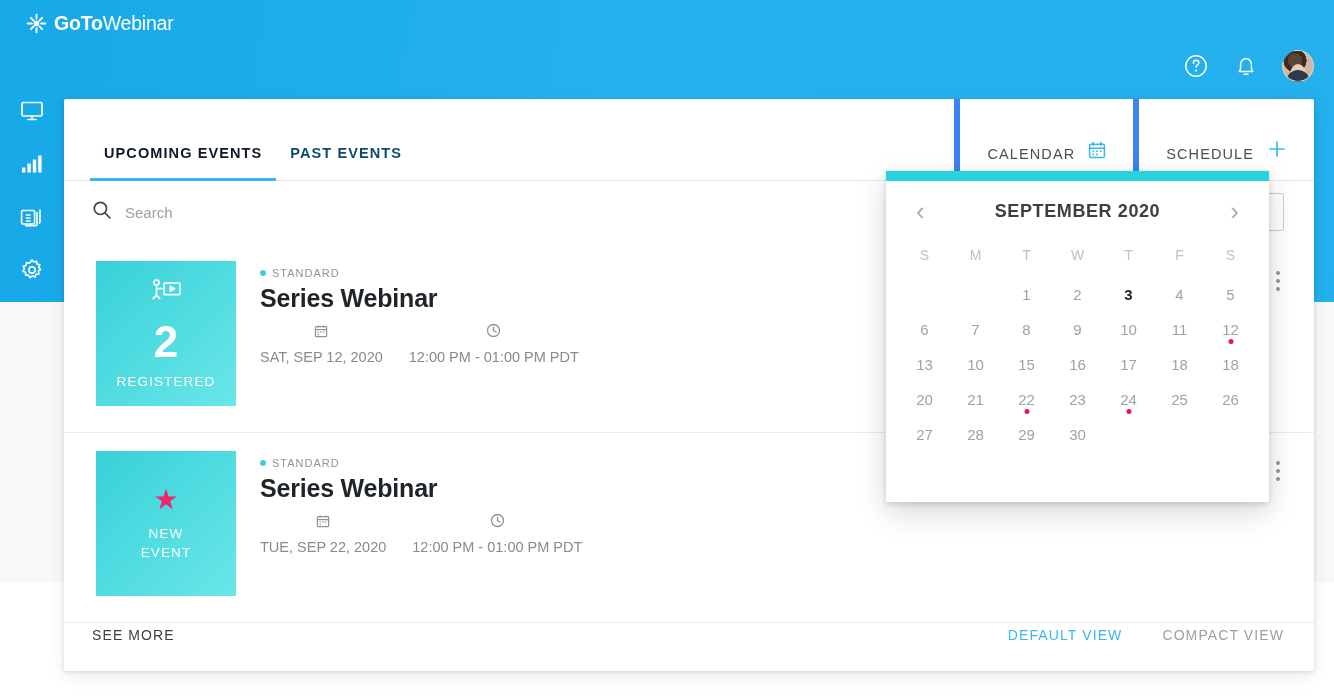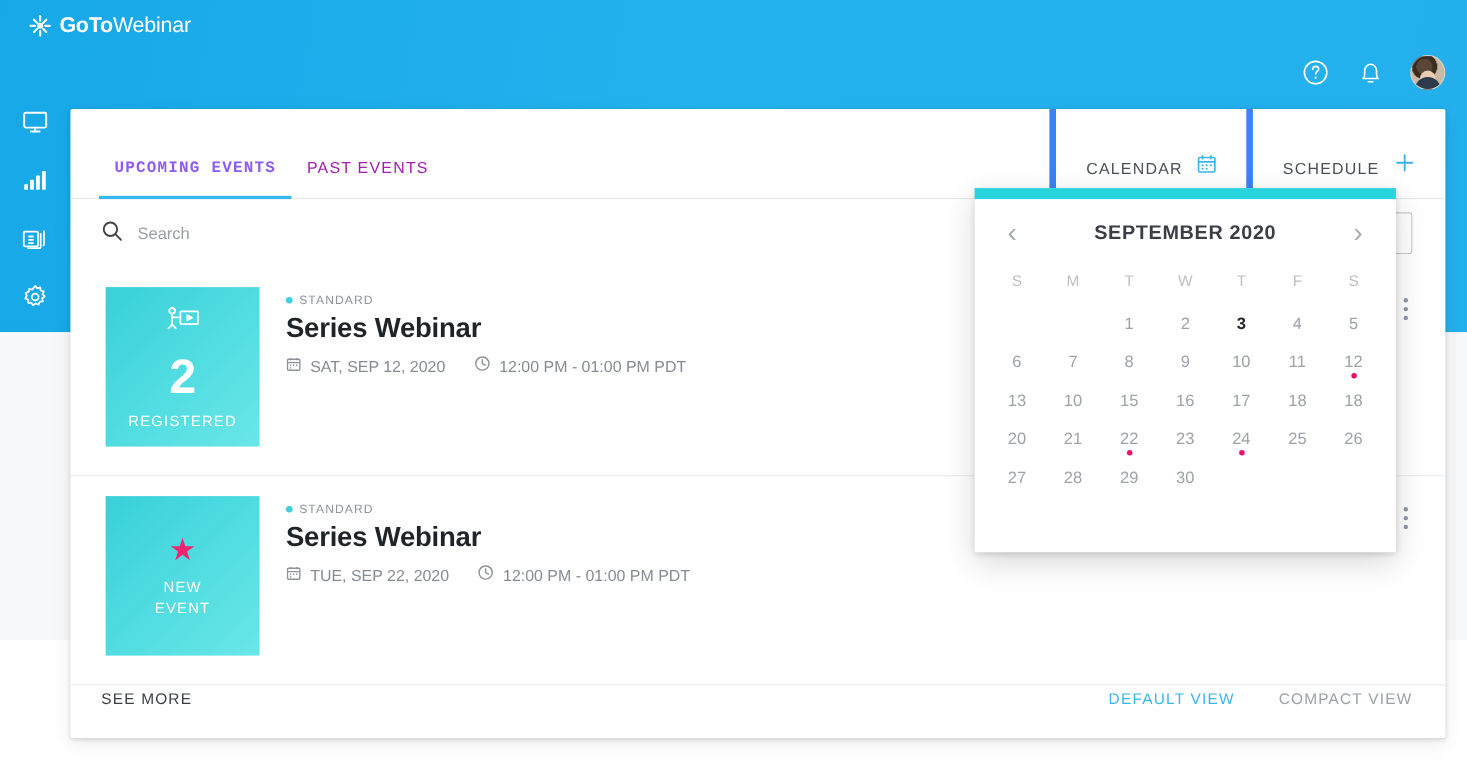--- a/index.html
+++ b/index.html
@@ -61,24 +61,24 @@
     position:absolute; left:64px; top:99px; width:1250px; height:572px;
     background:#fff; border-radius:2px;
     box-shadow:0 1px 4px rgba(0,0,0,.13), 0 6px 18px rgba(0,0,0,.07);
     z-index:3;
   }
 
   
   .tabbar { position:relative; height:82px; border-bottom:1px solid #e6e8ea; display:flex; align-items:flex-end; }
   .tab {
     padding:0 14px 19px 14px; font-size:14.5px; letter-spacing:1.1px;
-    color:#a21caf; cursor:pointer; position:relative; font-weight:400;
+    color:#0c4a6e; cursor:pointer; position:relative; font-weight:700;
   }
   .tab.first { margin-left:26px; }
-  .tab.active { color:#8b5cf6; font-weight:700;font-family:Liberation Mono, monospace; }
+  .tab.active { color:#0f172a; font-weight:700; }
   .tab.active::after {
     content:""; position:absolute; left:0; right:0; bottom:-1px; height:3px; background:#3ab6ef;
   }
   .tab-right { position:absolute; right:0; top:0; height:82px; display:flex; align-items:flex-end; }
   .tab-cell {
     height:82px; display:flex; align-items:flex-end; padding:0 27px 19px 27px;
     border-left:6px solid #3b82f6; cursor:pointer;
     font-size:14.5px; letter-spacing:1.1px; color:#4a5057;
   }
   .tab-cell .lbl { margin-right:13px; }
@@ -110,21 +110,21 @@
   .thumb .big-num { font-size:44px; font-weight:700; line-height:1; margin-top:8px; }
   .thumb .sub { font-size:13.5px; letter-spacing:1.1px; margin-top:10px; }
   .thumb .nline { font-size:13.5px; letter-spacing:1.1px; line-height:19px; text-align:center; }
   .thumb .star { font-size:28px; color:#f0256e; line-height:1; margin-bottom:10px; }
 
   .einfo { padding-left:24px; padding-top:6px; }
   .badge { display:flex; align-items:center; gap:6px; font-size:11px; letter-spacing:1px; color:#8d949b; }
   .badge .dot { width:6px; height:6px; border-radius:50%; background:#3fd0e0; }
   .etitle { font-size:25px; font-weight:700; color:#1f2429; margin-top:5px; letter-spacing:-0.2px; }
   .emeta { display:flex; align-items:center; gap:26px; margin-top:10px; font-size:14.5px; color:#868c93; }
-  .emeta .mi { display:flex; align-items:flex-end; gap:8px; }
+  .emeta .mi { display:flex; align-items:center; gap:8px;flex-direction:column; }
 
   .kebab { position:absolute; right:30px; top:24px; display:flex; flex-direction:column; gap:4px; cursor:pointer; padding:4px; }
   .kebab i { width:4px; height:4px; border-radius:50%; background:#8b98a8; display:block; }
 
   
   .footer { position:absolute; left:0; right:0; bottom:0; height:72px; display:flex; align-items:center; padding:0 30px 0 28px; }
   .see-more { font-size:14px; letter-spacing:1.1px; color:#3b4046; cursor:pointer; }
   .view-links { margin-left:auto; display:flex; gap:40px; }
   .vlink { font-size:14px; letter-spacing:1.1px; color:#9aa1a8; cursor:pointer; }
   .vlink.active { color:#3ab6ef; }

